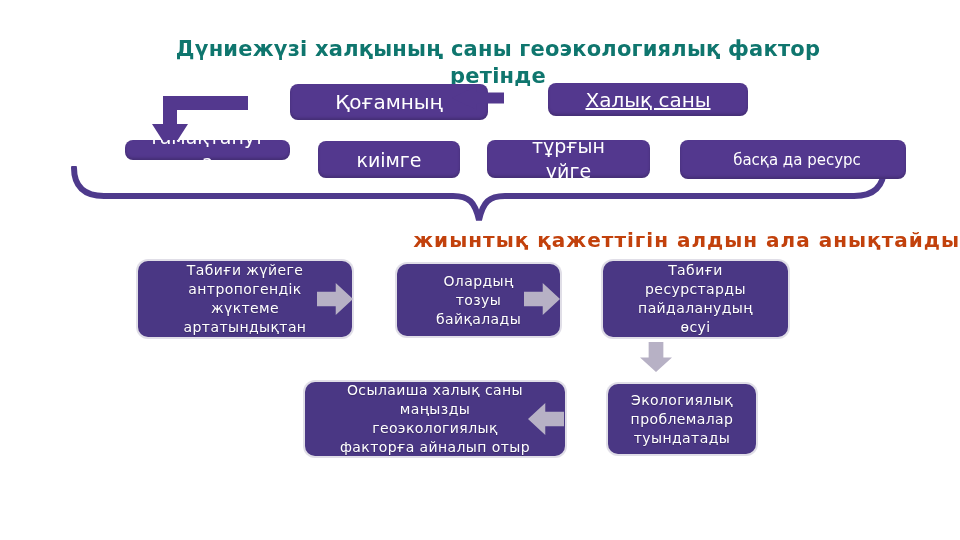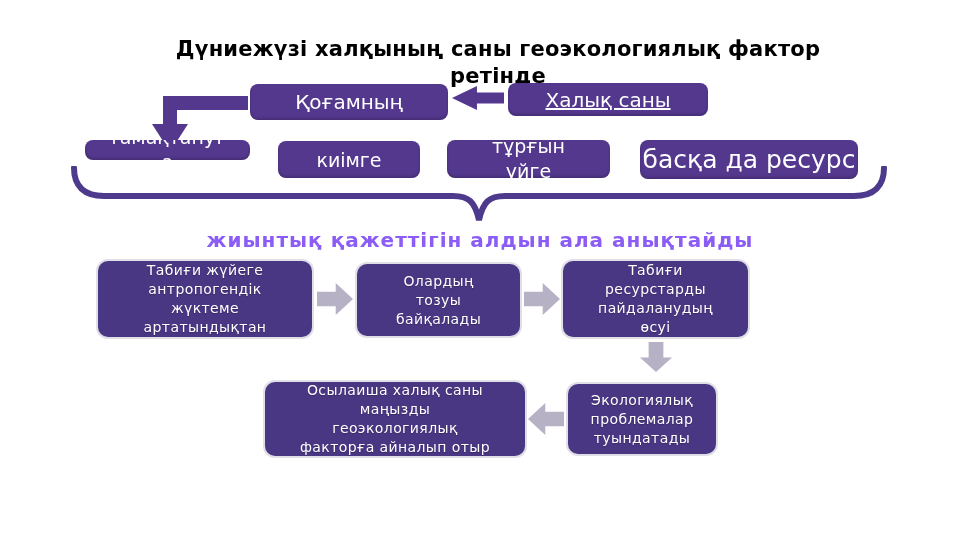--- a/index.html
+++ b/index.html
@@ -2,35 +2,36 @@
 <html><head>
 <meta charset="utf-8">
 <style>
   html,body{margin:0;padding:0;background:#fff;}
   .slide{
     position:relative;width:960px;height:540px;background:#ffffff;
     font-family:"DejaVu Sans", sans-serif;overflow:hidden;
   }
   .title{
     position:absolute;left:0;right:0;top:36px;text-align:center;
-    font-size:21px;font-weight:bold;color:#000000;line-height:27px;
+    font-size:21px;font-weight:bold;color:#0f766e;line-height:27px;
     white-space:pre-line;z-index:1;letter-spacing:.2px;padding-left:36px;
   }
   .pbox{
     position:absolute;background:#53388e;color:#fff;border-radius:8px;
     display:flex;align-items:center;justify-content:center;text-align:center;
     white-space:pre-line;overflow:hidden;z-index:2;
     box-shadow: inset 0 -2px 3px rgba(0,0,0,.18);
+    margin-left: 40px;
   }
   .b-kogam { left:250px; top:84px;  width:198px; height:36px; font-size:20px; }
   .b-khalyk{ left:508px; top:83px;  width:200px; height:33px; font-size:20px;text-decoration:underline; }
   .b-tamak { left:85px;  top:140px; width:165px; height:20px; font-size:19px; line-height:25px; }
   .b-kiim  { left:278px; top:141px; width:142px; height:37px; font-size:19px; }
   .b-turgyn{ left:447px; top:140px; width:163px; height:38px; font-size:19px; line-height:25px;align-items:center; }
-  .b-baska { left:640px; top:140px; width:218px; height:39px; font-size:25px; }
+  .b-baska { left:640px; top:140px; width:218px; height:39px; font-size:15px;padding-left:8px; }
 
   .dbox{
     background:#4a3784;border-radius:10px;font-size:14px;line-height:19px;
     letter-spacing:.4px;box-shadow:0 0 0 2px rgba(198,194,212,.55);
     text-shadow:0 1px 1px rgba(0,0,0,.25);
   }
   .b-a { left:98px;  top:261px; width:214px; height:76px; }
   .b-b { left:357px; top:264px; width:163px; height:72px; }
   .b-c { left:563px; top:261px; width:185px; height:76px; }
   .b-d { left:265px; top:382px; width:260px; height:74px; }
@@ -44,22 +45,22 @@
   .ar-down{clip-path:polygon(27% 0,73% 0,73% 52%,100% 52%,50% 100%,0 52%,27% 52%);
            left:640px;top:342px;width:32px;height:30px;}
   .ar-left{clip-path:polygon(100% 27%,48% 27%,48% 0,0 50%,48% 100%,48% 73%,100% 73%);}
   .ar-left-gray{left:528px;top:403px;width:36px;height:32px;}
   .ar-left-purple{background:#53388e;left:452px;top:86px;width:52px;height:24px;}
 
   .elbow-svg{position:absolute;left:138px;top:88px;z-index:2;}
   .brace-svg{position:absolute;left:70px;top:166px;z-index:0;}
 
   .brace-caption{
-    position:absolute;left:0;right:0;top:228px;text-align:center;
-    font-size:20px;font-weight:bold;color:#8b5cf6;letter-spacing:1px;z-index:1;
+    position:absolute;left:0;right:0;top:228px;text-align:right;
+    font-size:20px;font-weight:bold;color:#c2410c;letter-spacing:1px;z-index:1;
   }
 </style>
 </head>
 <body>
 
 <div class="slide">
 
   <div class="title">Дүниежүзі халқының саны геоэкологиялық фактор
 ретінде</div>
 

